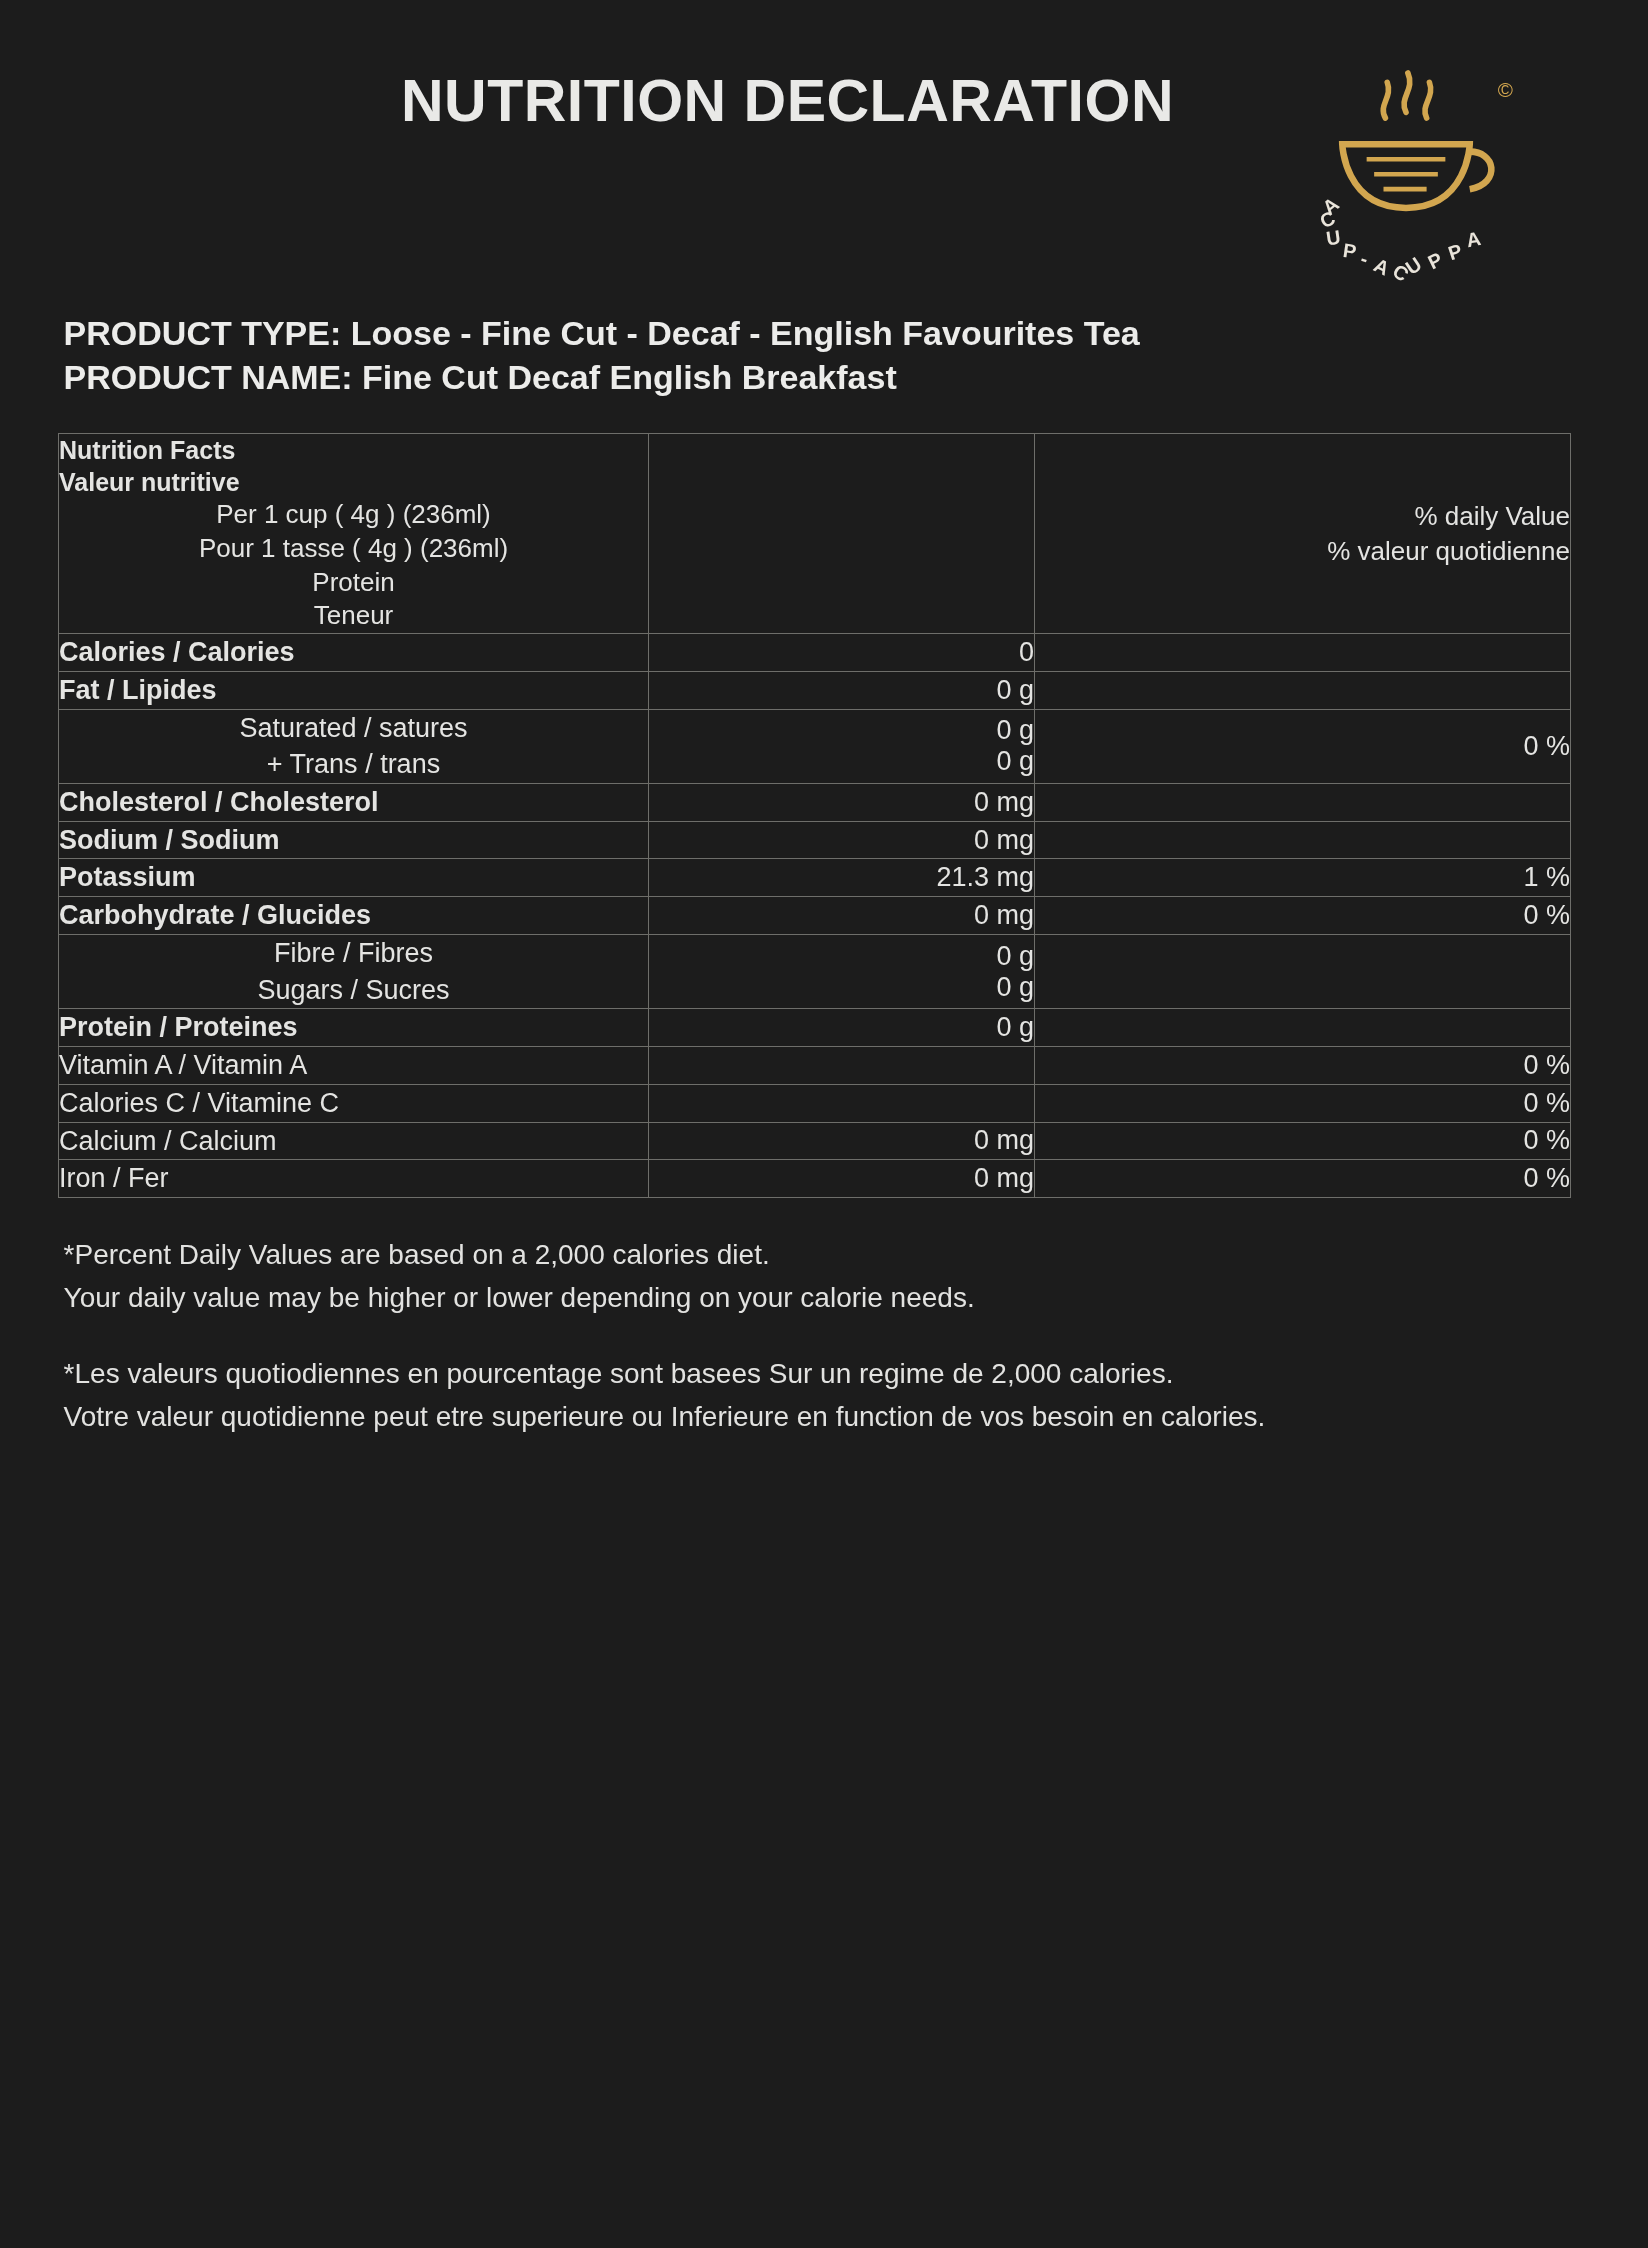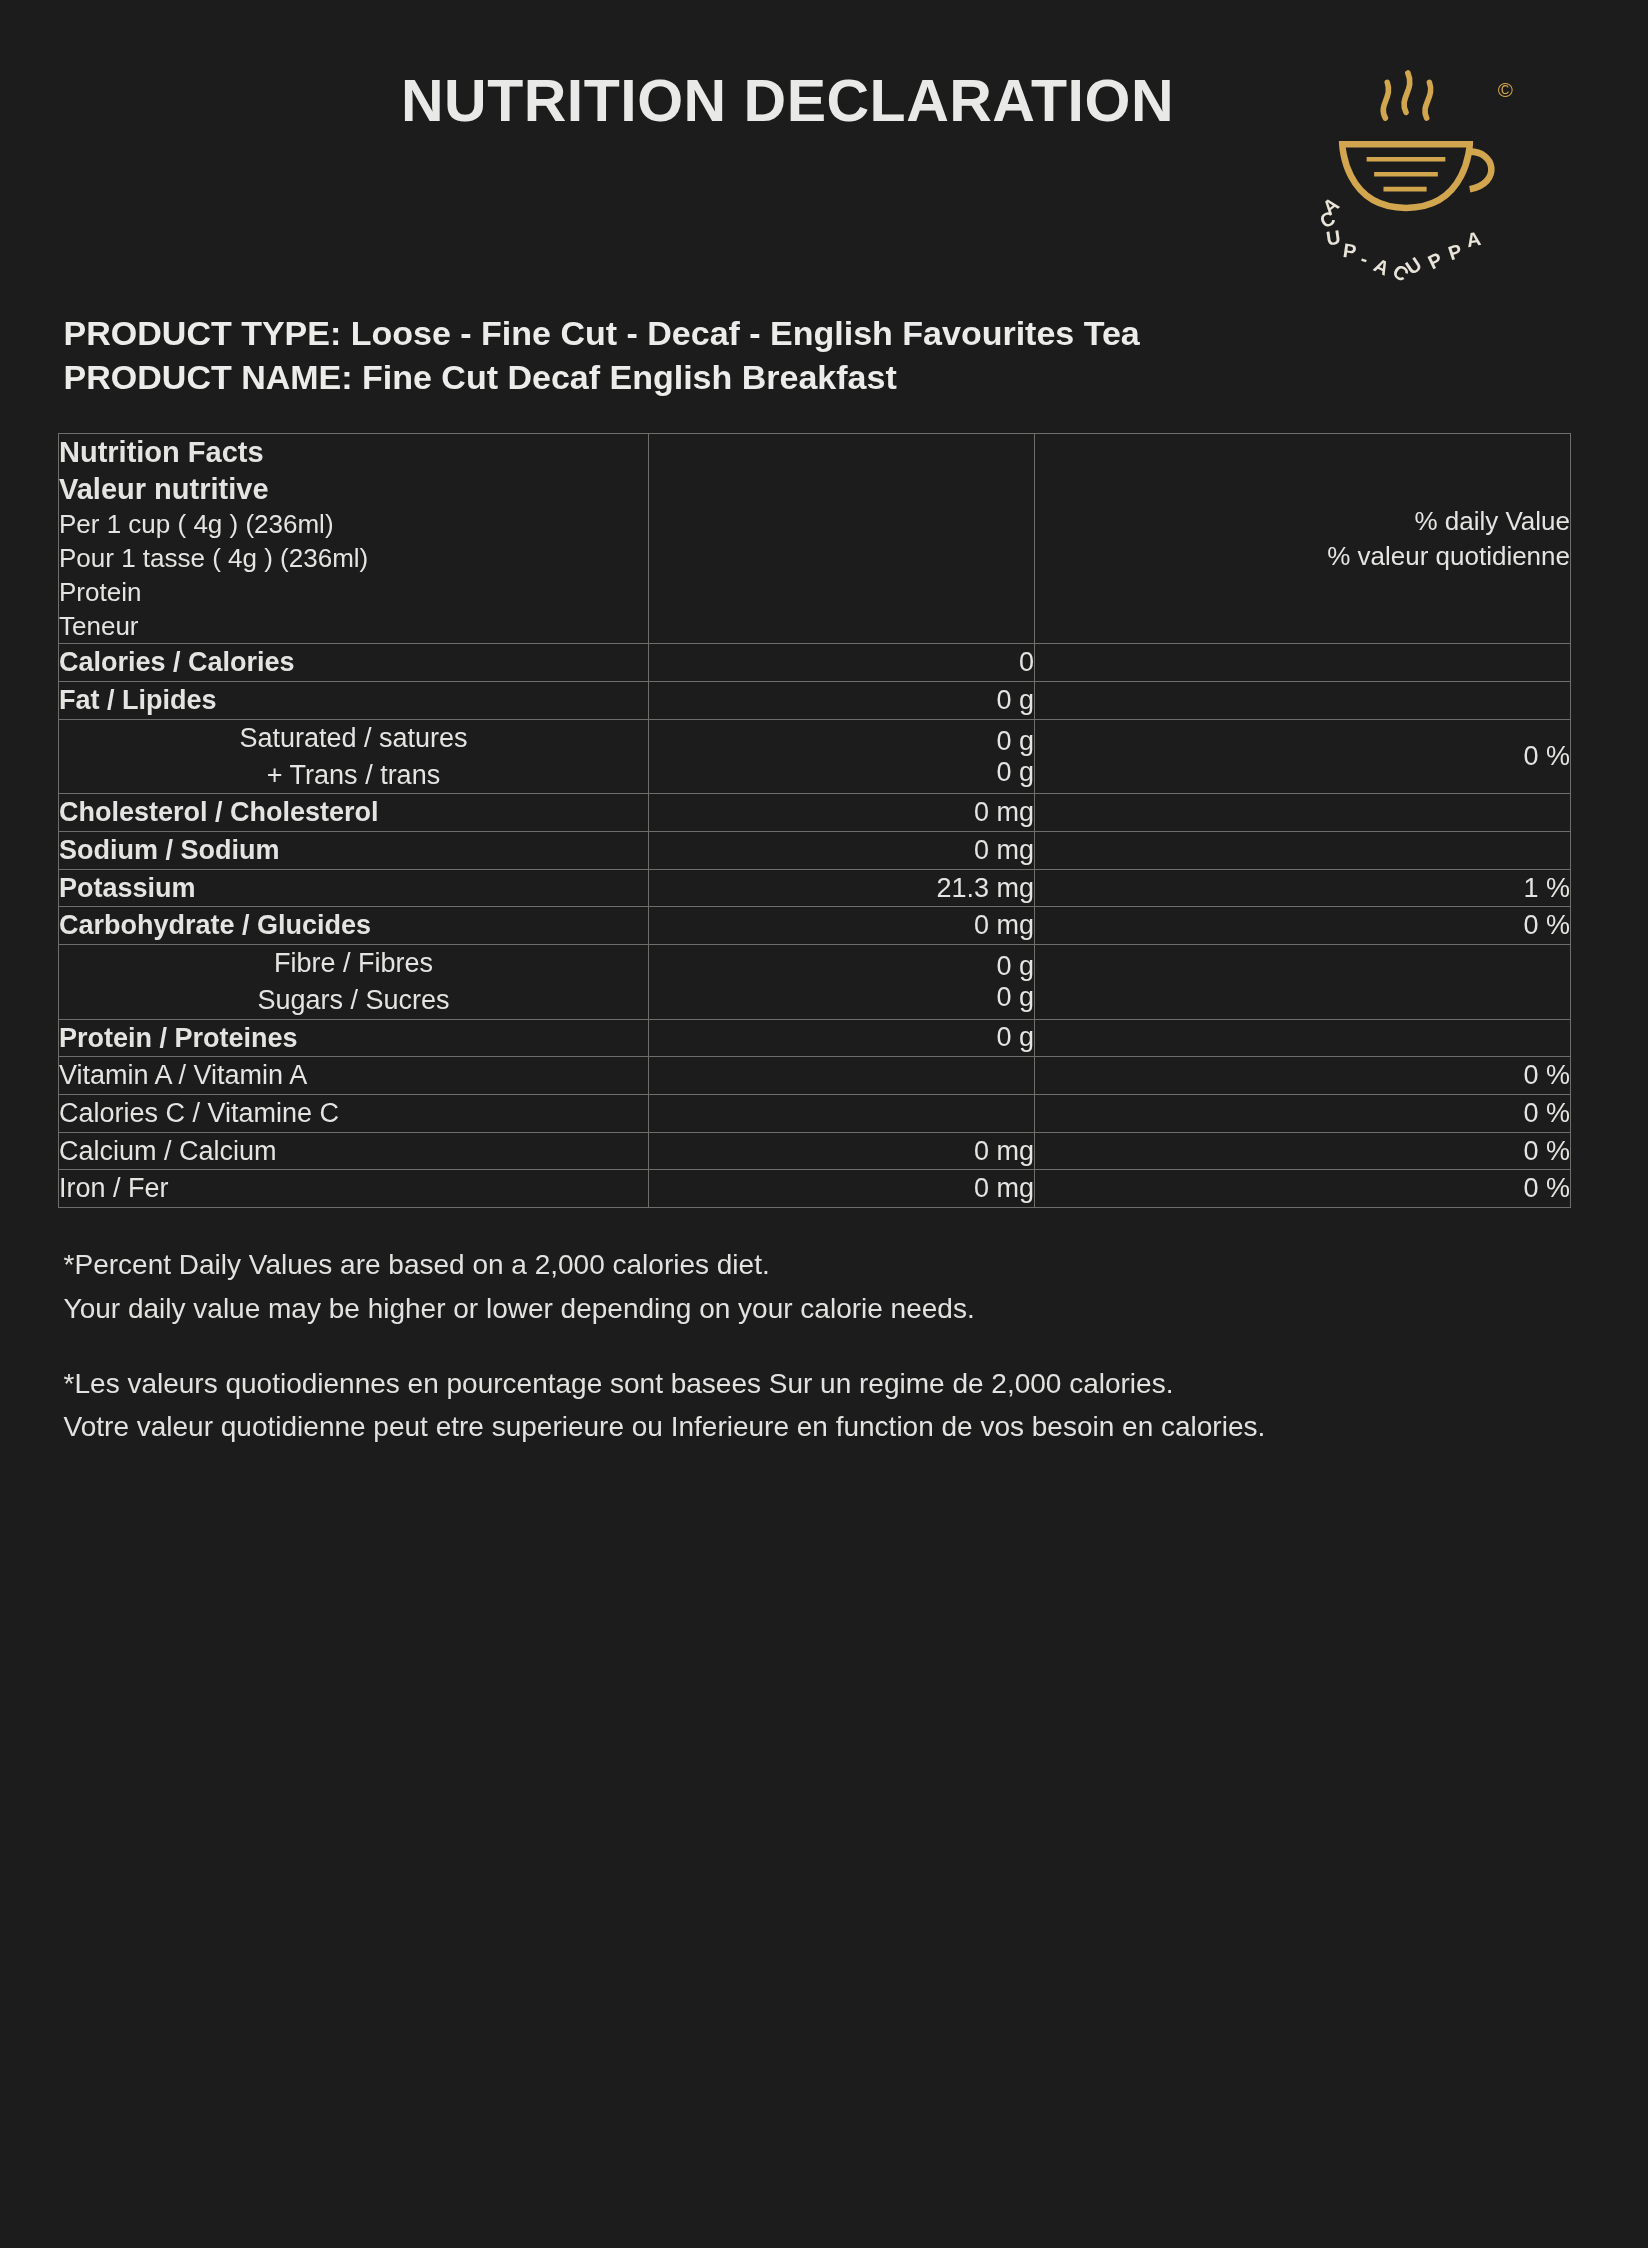--- a/index.html
+++ b/index.html
@@ -77,22 +77,22 @@
   .col-amt   { width: 386px; }
   .col-dv    { width: 536px; }
 
   .cell-pad     { padding: 6.6px 13px; }
   .cell-pad-r   { padding: 6.6px 13px; text-align: right; }
   .nm           { font-size: 27px; line-height: 1.36; }
   .nm.bold      { font-weight: bold; }
   .nm.indent    { text-align: center; }
 
   .head-cell { padding: 11.2px 13px 13px 13px; }
-  .head-title { font-size: 29px; font-weight: bold; line-height: 1.28; }
-  .head-sub   { font-size: 26px; line-height: 1.30; }
+  .head-title { font-size: 25px; font-weight: bold; line-height: 1.28; }
+  .head-sub   { font-size: 26px; line-height: 1.30; text-align: center; }
   .head-right {
     padding: 11.2px 13px 13px 13px;
     text-align: right;
     vertical-align: bottom;
     font-size: 26px;
     line-height: 1.32;
   }
   .amt { font-size: 27px; text-align: right; }
   .dv  { font-size: 27px; text-align: right; }
 

